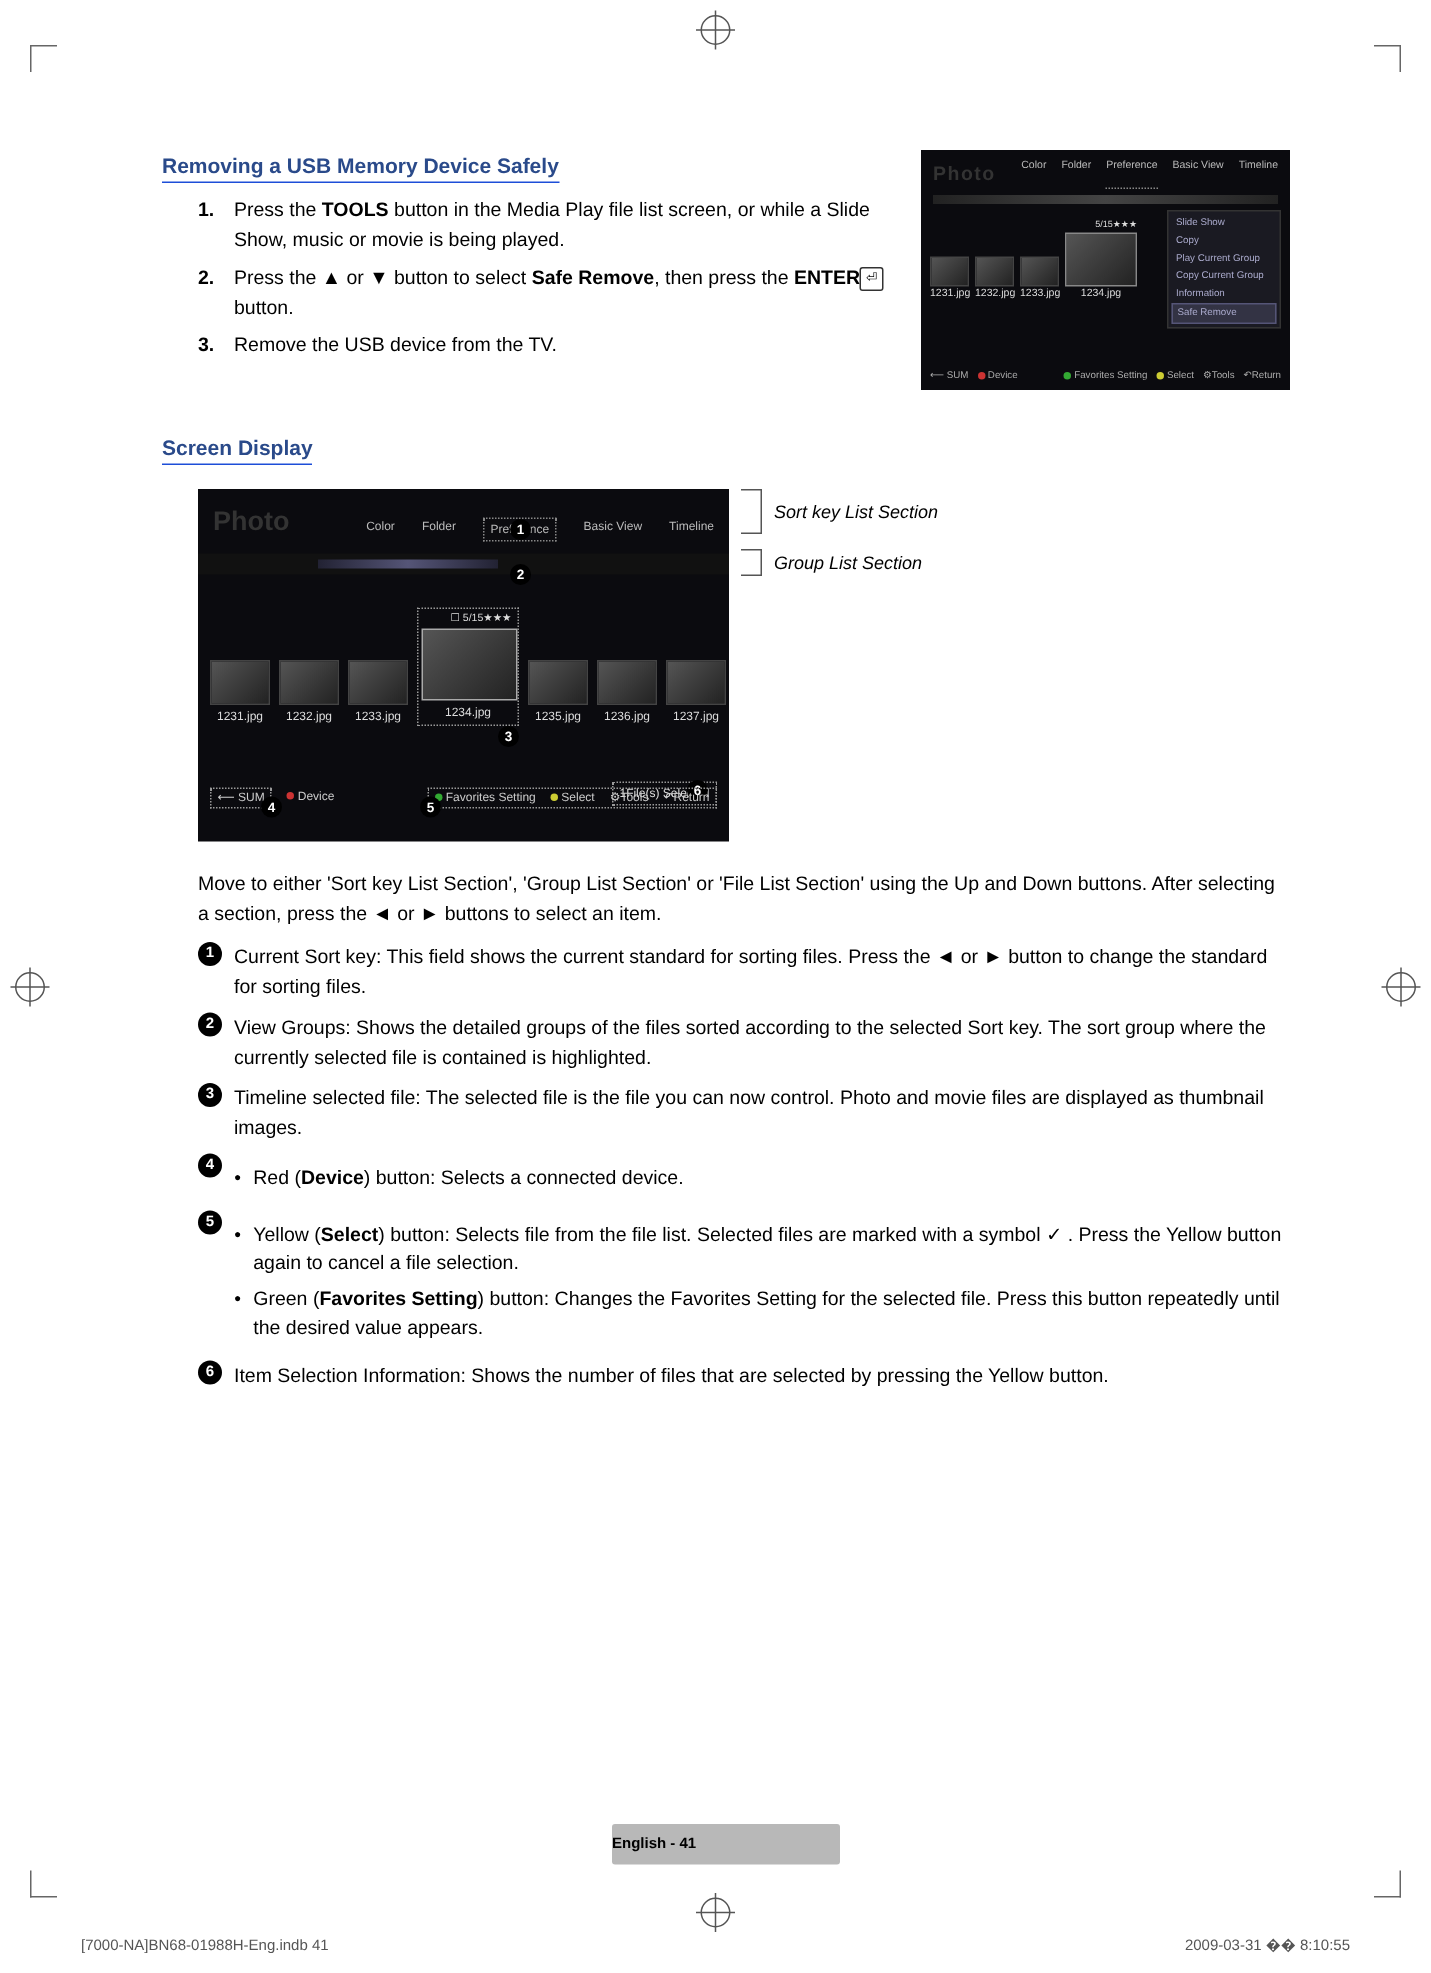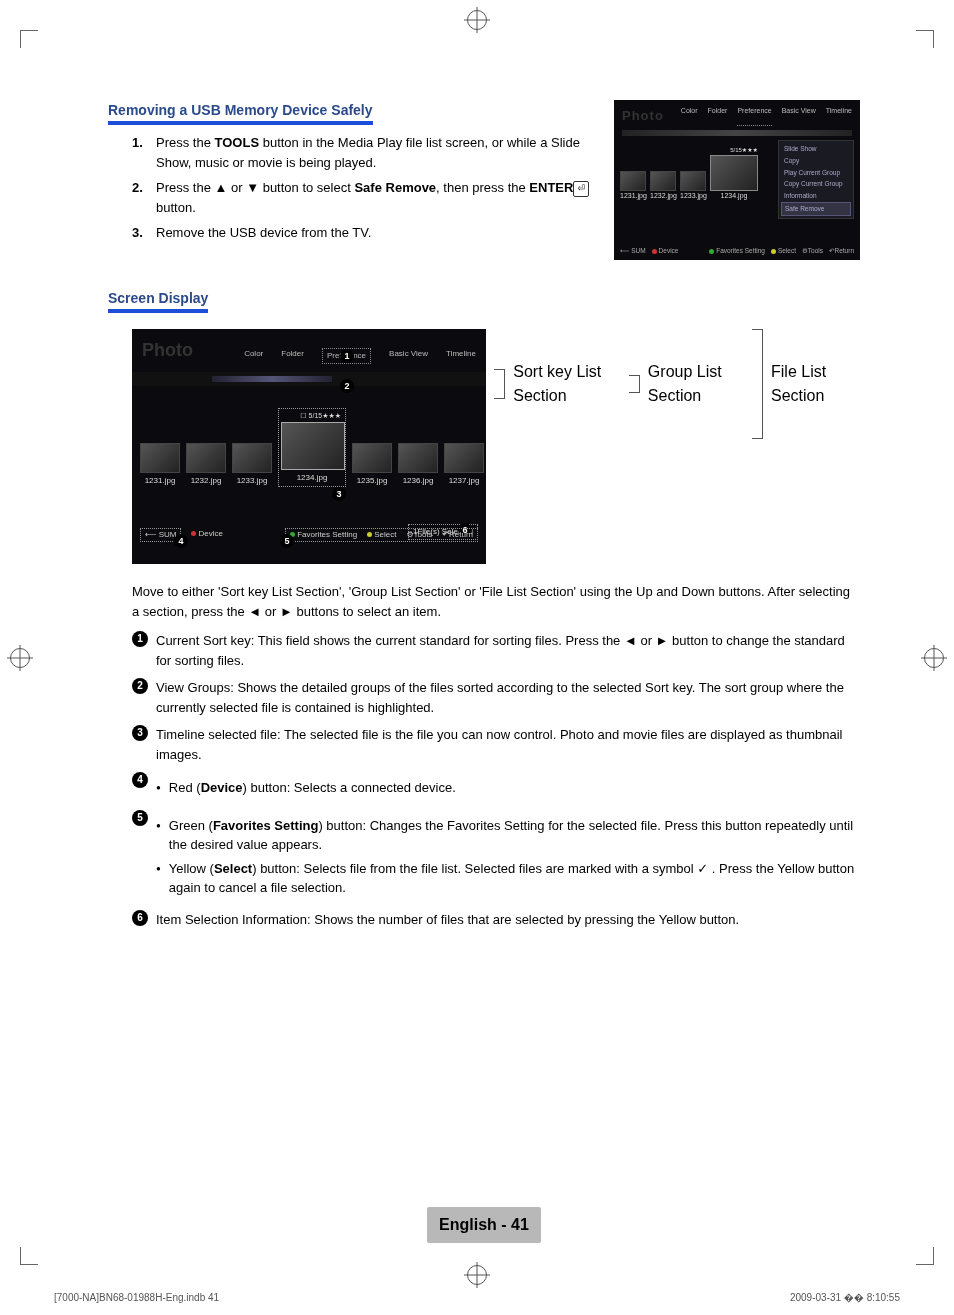--- a/index.html
+++ b/index.html
@@ -43,21 +43,21 @@
     position: absolute;
     top: 100px;
     left: 108px;
     right: 94px;
     bottom: 90px;
   }
   .section-heading {
     color: #2a4a8a;
     font-weight: bold;
     font-size: 14px;
-    border-bottom: 4px solid #1d4ed8;
+    border-bottom: 1px solid #1d4ed8;
     display: inline-block;
     margin-bottom: 8px;
   }
   .intro { margin-left: 24px; margin-bottom: 6px; }
   ol.steps { list-style: none; margin-left: 24px; }
   ol.steps li { display: flex; gap: 10px; margin-bottom: 6px; }
   .step-num { font-weight: bold; min-width: 14px; }
   .step-text { flex: 1; }
   .bold { font-weight: bold; }
   .enter-icon {
@@ -109,40 +109,40 @@
   .tv2 .th .im { width:40px; height:30px; background:linear-gradient(135deg,#555,#222); border:1px solid #444; margin-bottom:2px;}
   .tv2 .th.big { width:68px; border:1px dotted #999; padding:2px; }
   .tv2 .th.big .im { width:64px; height:48px; border:1px solid #aaa; }
   .tv2 .selinfo { position:absolute; right:8px; bottom:24px; border:1px dotted #999; padding:1px 4px; font-size:8px; }
   .tv2 .bot { position:absolute; bottom:20px; left:0; right:0; display:flex; justify-content:space-between; padding:2px 8px; font-size:8px; color:#ccc; }
   .tv2 .bot .bl { display:flex; gap:10px; }
   .tv2 .bot .bl .sum { border:1px dotted #999; padding:0 4px;}
   .tv2 .bot .br { display:flex; gap:10px; border:1px dotted #999; padding:0 4px;}
   .num-badge { display:inline-block; width:14px; height:14px; border-radius:50%; background:#000; color:#fff; font-size:9px; text-align:center; line-height:14px; font-weight:bold; position:absolute; }
 
-  .bracket-labels { display:flex; font-size:16px; }
+  .bracket-labels { display:flex; flex-direction:column; font-size:12px;font-style:italic; }
   .bracket-labels .bl-item { display:flex; align-items:center; }
   .bracket { border-top:1px solid #555; border-bottom:1px solid #555; border-right:1px solid #555; width:14px; margin-right:8px; }
   .bl1 .bracket{ height:30px; margin-top:0;} 
   .bl2 .bracket{ height:18px;} 
   .bl3 .bracket{ height:110px;} 
   .bl-spacer1{height:10px;} .bl-spacer2{height:6px;}
 
   .explain { margin-top: 18px; margin-left: 24px; }
   .num-list { list-style:none; margin-top:10px; }
   .num-list > li { display:flex; gap:8px; margin-bottom:8px; }
   .circle-num { display:inline-block; min-width:16px; height:16px; border-radius:50%; background:#000; color:#fff; font-size:10px; text-align:center; line-height:16px; font-weight:bold; }
   .sub-bullets { list-style:none; margin-top:6px; }
   .sub-bullets li { display:flex; gap:8px; margin-bottom:4px; }
   .sub-bullets li::before { content:"●"; font-size:8px; padding-top:4px; }
 
   .page-footer-bar {
     position: absolute; left:50%; transform:translateX(-50%);
-    bottom: -18px; width: 114px; text-align:center;
-    background:#b8b8b8; padding:6px 0; font-weight:bold; font-size:16px; border-radius:2px;
+    bottom: -18px; width: 152px; 
+    background:#b8b8b8; padding:6px 0; font-weight:bold; font-size:10px; border-radius:2px;
   }
   .print-footer {
     position:absolute; bottom:10px; left:54px; right:54px;
     display:flex; justify-content:space-between; font-size:10px; color:#555;
   }
 </style>
 </head>
 <body>
 
 <div class="crop-mark crop-tl"></div>
@@ -268,24 +268,20 @@
         <div class="bl-item bl1">
             <span class="bracket"></span>
             <span>Sort key List Section</span>
           </div>
         <div class="bl-spacer1"></div>
         <div class="bl-item bl2">
             <span class="bracket"></span>
             <span>Group List Section</span>
           </div>
         <div class="bl-spacer2"></div>
-        <div class="bl-item bl3">
-            <span class="bracket"></span>
-            <span>File List Section</span>
-          </div>
       </div>
     </div>
 
     <div class="explain">
       <p>Move to either 'Sort key List Section', 'Group List Section' or 'File List Section' using the Up and Down buttons. After selecting a section, press the ◄ or ► buttons to select an item.</p>
       <ul class="num-list" id="num-list">
           <li>
             <span class="circle-num">1</span>
             <div style="flex: 1 1 0%;">
               <div>Current Sort key: This field shows the current standard for sorting files. Press the ◄ or ► button to change the standard for sorting files.</div>
@@ -311,24 +307,24 @@
                   <span>Red (<span class="bold">Device</span>) button: Selects a connected device.</span>
                 </li>
               </ul>
             </div>
           </li>
           <li>
             <span class="circle-num">5</span>
             <div style="flex: 1 1 0%;">
               <ul class="sub-bullets">
                 <li>
-                  <span>Green (<span class="bold">Favorites Setting</span>) button: Changes the Favorites Setting for the selected file. Press this button repeatedly until the desired value appears.</span>
+                  <span>Yellow (<span class="bold">Select</span>) button: Selects file from the file list. Selected files are marked with a symbol ✓ . Press the Yellow button again to cancel a file selection.</span>
                 </li>
                 <li>
-                  <span>Yellow (<span class="bold">Select</span>) button: Selects file from the file list. Selected files are marked with a symbol ✓ . Press the Yellow button again to cancel a file selection.</span>
+                  <span>Green (<span class="bold">Favorites Setting</span>) button: Changes the Favorites Setting for the selected file. Press this button repeatedly until the desired value appears.</span>
                 </li>
               </ul>
             </div>
           </li>
           <li>
             <span class="circle-num">6</span>
             <div style="flex: 1 1 0%;">
               <div>Item Selection Information: Shows the number of files that are selected by pressing the Yellow button.</div>
             </div>
           </li>

